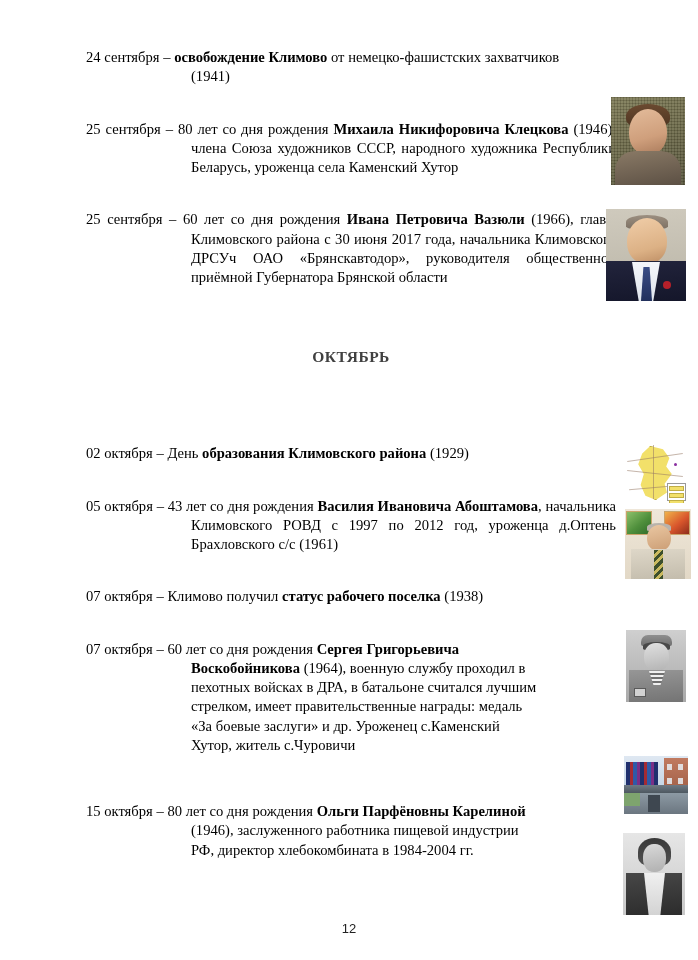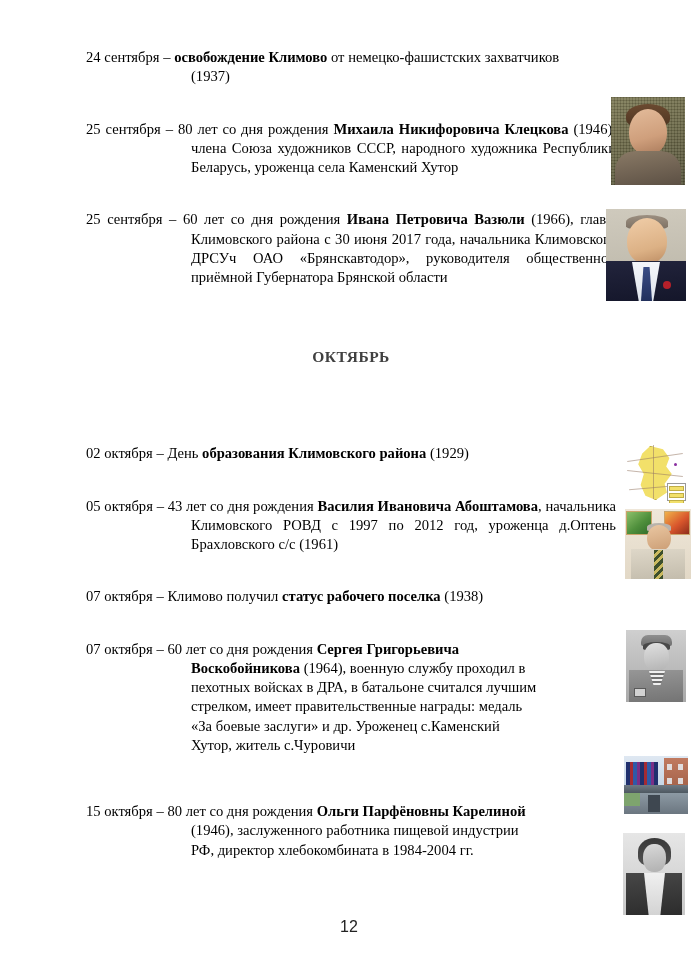--- a/index.html
+++ b/index.html
@@ -60,21 +60,21 @@
   .gap-lg { height: 46px; }
 
   
   .page-number {
     position: absolute;
     left: 0;
     right: 0;
     bottom: 24px;
     text-align: center;
     font-family: "Liberation Sans", "DejaVu Sans", sans-serif;
-    font-size: 16px;
+    font-size: 13px;
     color: #222;
   }
 
   
   .photo {
     position: absolute;
     overflow: hidden;
     background: #d8d4cc;
   }
 
@@ -301,21 +301,21 @@
     background: linear-gradient(180deg,#f2f0ec 0%, #d6d3ce 100%);
     clip-path: polygon(0 0, 100% 0, 78% 100%, 22% 100%);
   }
 </style>
 </head>
 <body>
 
 <div class="page">
 
   <div class="entry nojust">
-    <p><span>24 сентября</span><span> </span><span>–</span> <b>освобождение Климово</b><span> от  немецко-фашистских захватчиков</span><br><span>(1937)</span></p>
+    <p><span>24 сентября</span><span> </span><span>–</span> <b>освобождение Климово</b><span> от  немецко-фашистских захватчиков</span><br><span>(1941)</span></p>
   </div>
 
   <div class="gap-sm"></div>
 
   <div class="entry">
     <p><span>25  сентября</span> <span>–</span><span> 80 лет со дня рождения </span><b>Михаила Никифоровича</b> <b>Клецкова</b><span> (1946), члена Союза художников СССР, народного художника Республики Беларусь, уроженца села Каменский Хутор</span></p>
   </div>
 
   <div class="gap-sm"></div>
 

